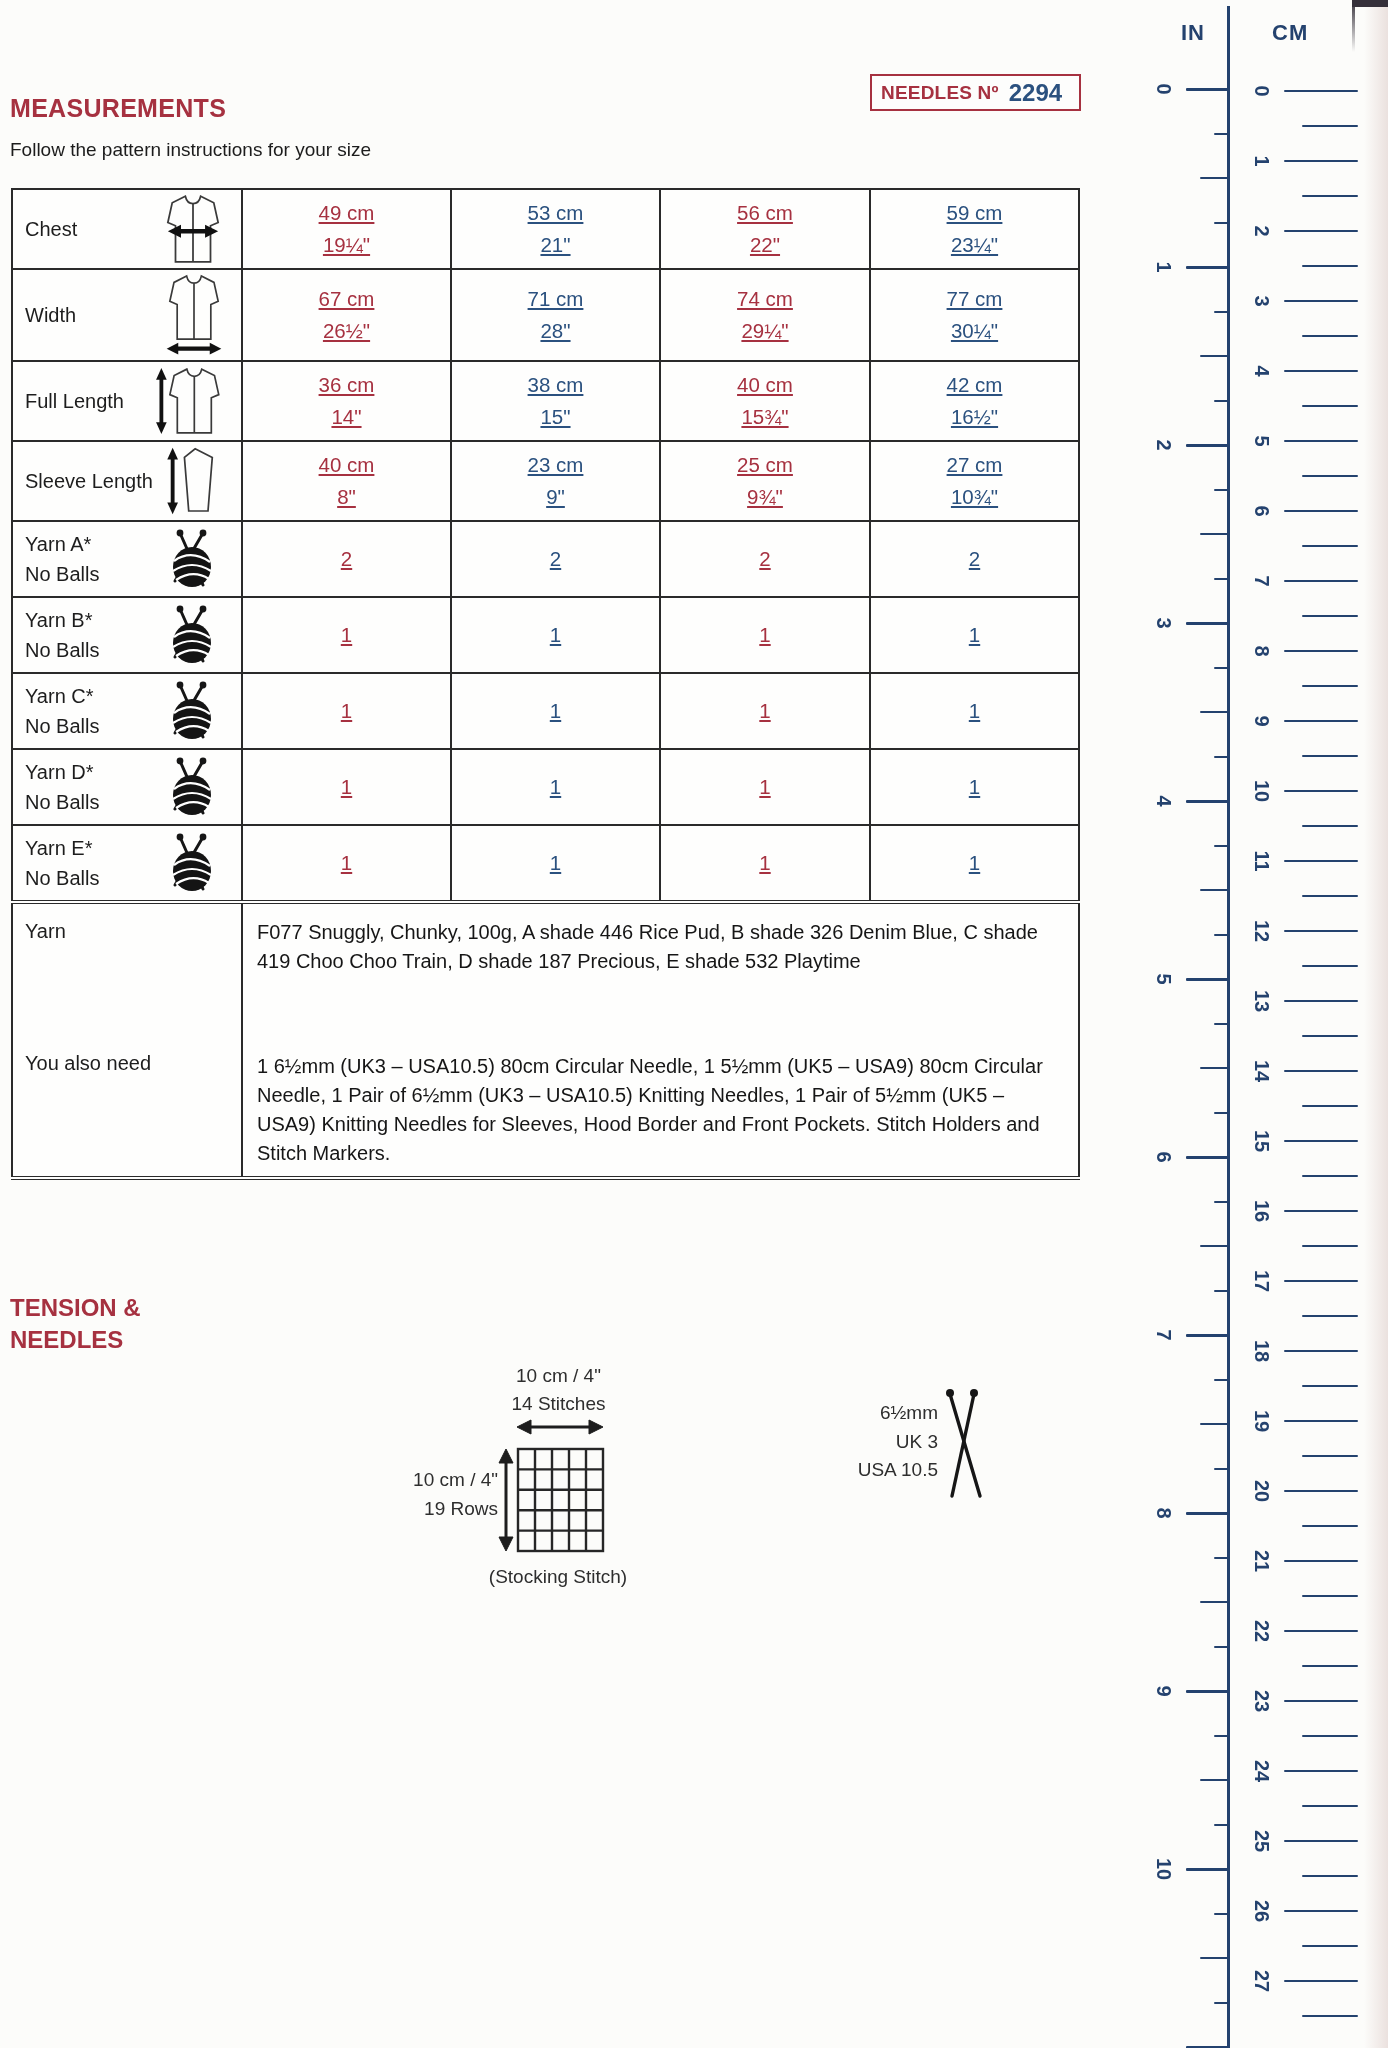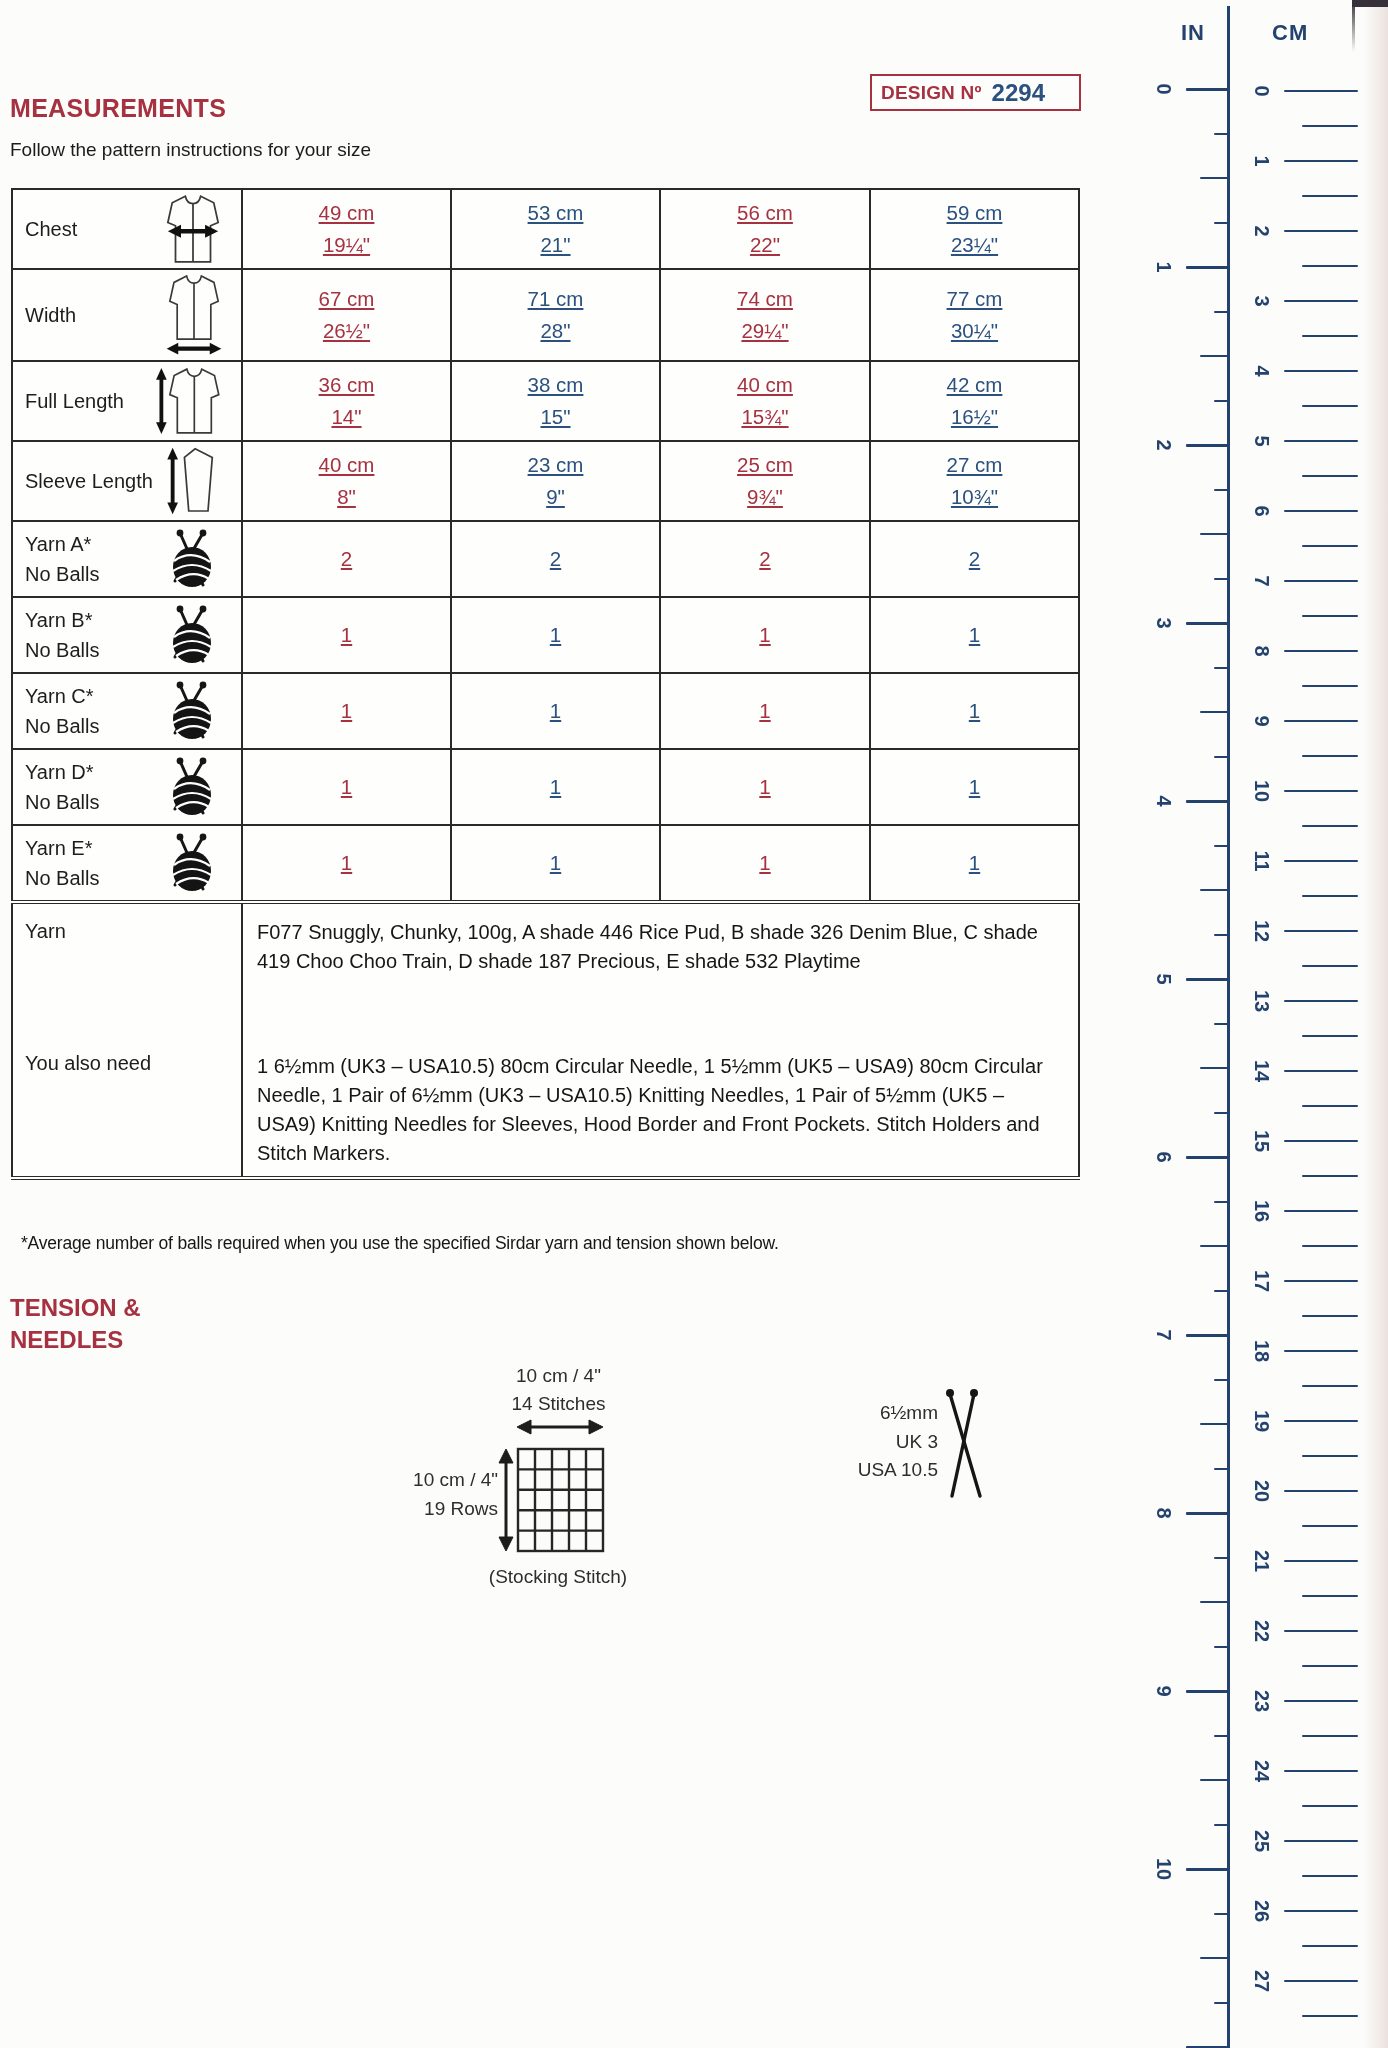--- a/index.html
+++ b/index.html
@@ -65,21 +65,21 @@
 </style>
 </head>
 <body>
 
 <div class="page">
 
   <div class="h-meas">MEASUREMENTS</div>
   <div class="subtitle">Follow the pattern instructions for your size</div>
 
   <div class="design-box">
-    <span class="db-label">DESIGN Nº</span>
+    <span class="db-label">NEEDLES Nº</span>
     <span class="db-num">2294</span>
   </div>
 
   <table class="meas-table" id="meas-table">
     <colgroup>
       <col style="width:230px">
         <col style="width:209px">
         <col style="width:209px">
         <col style="width:210px">
         <col style="width:209px">
@@ -432,21 +432,20 @@
               <div class="left info-label cellpad">Yarn</div>
               <div class="info-text cellpad">F077 Snuggly, Chunky, 100g, A shade 446 Rice Pud, B shade 326 Denim Blue, C shade 419 Choo Choo Train, D shade 187 Precious, E shade 532 Playtime</div>
               <div class="left info-label cellpad" style="padding-top: 30px;">You also need</div>
               <div class="info-text cellpad" style="padding-top: 30px;">1 6½mm (UK3 – USA10.5) 80cm Circular Needle, 1 5½mm (UK5 – USA9) 80cm Circular Needle, 1 Pair of 6½mm (UK3 – USA10.5) Knitting Needles, 1 Pair of 5½mm (UK5 – USA9) Knitting Needles for Sleeves, Hood Border and Front Pockets. Stitch Holders and Stitch Markers.</div>
             </div>
           </td>
         </tr>
       </tbody>
   </table>
 
-  <div class="footnote">*Average number of balls required when you use the specified Sirdar yarn and tension shown below.</div>
 
   <div class="h-tension">
     <div>TENSION &amp;</div>
     <div>NEEDLES</div>
   </div>
 
   <div class="tension-top-label">
     <div>10 cm / 4"</div>
     <div>14 Stitches</div>
   </div>

